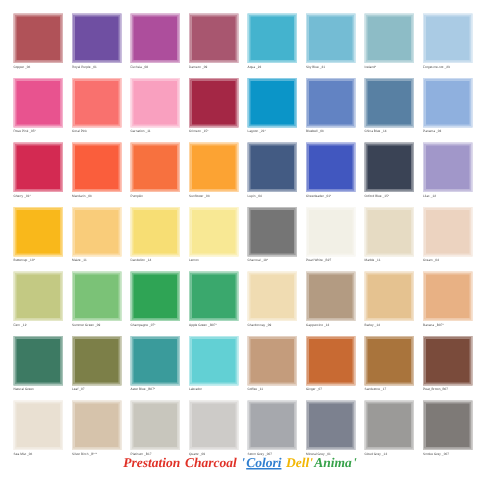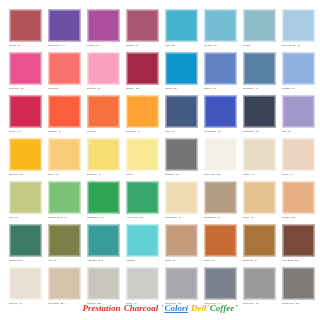--- a/index.html
+++ b/index.html
@@ -296,16 +296,16 @@
       <div class="swatch-cell">
         <div class="swatch-chip" title="#7e7a77" style="background-color: rgb(126, 122, 119);"></div>
         <div class="swatch-label">Smoke Grey _007</div>
       </div>
     </div>
 
   <div id="signature">
     <span style="color: rgb(224, 49, 39);">Prestation</span>
     <span style="color: rgb(224, 49, 39);">Charcoal</span>
     <span style="color: rgb(47, 127, 208);">'</span><span style="color: rgb(47, 127, 208); text-decoration: underline;">Colori</span>
-    <span style="color: rgb(242, 183, 5); text-align: center;">Dell'</span><span style="color: rgb(55, 162, 74);">Coffee</span><span style="color: rgb(55, 162, 74);">'</span>
+    <span style="color: rgb(242, 183, 5); text-align: center;">Dell'</span><span style="color: rgb(55, 162, 74);">Anima</span><span style="color: rgb(55, 162, 74);">'</span>
   </div>
 
 </div>
 
 </body></html>

